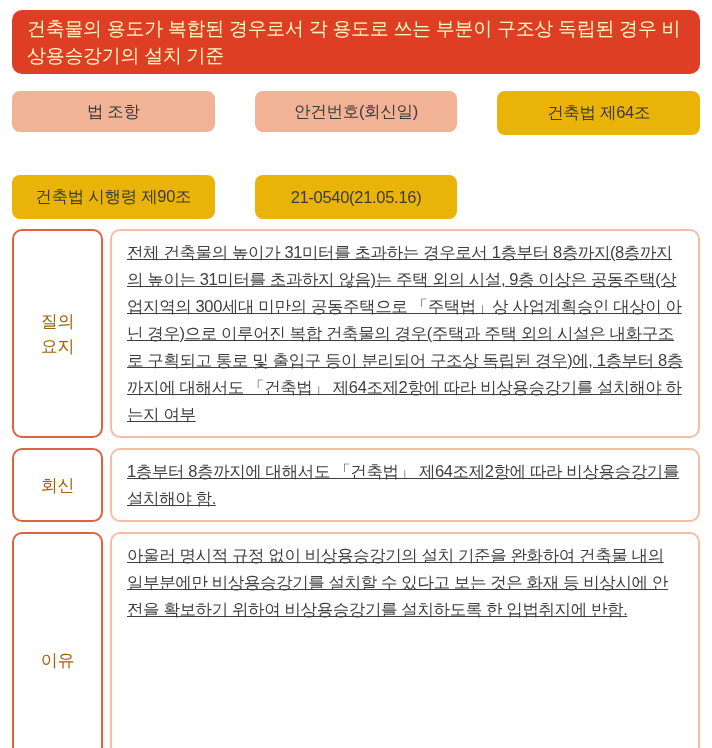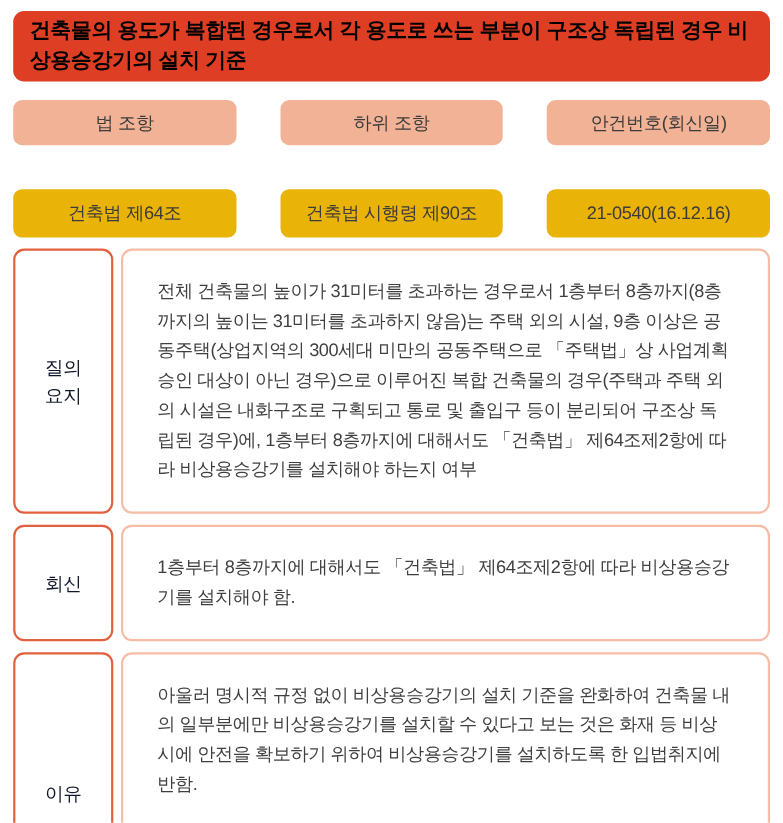--- a/index.html
+++ b/index.html
@@ -12,23 +12,23 @@
     overflow: hidden;
   }
   .page {
     padding: 10px 12px 6px 12px;
     width: 712px;
   }
   .title-box {
     background: #de3e24;
     border-radius: 10px;
     padding: 5px 15px;
-    color: #000000;
+    color: #fef9c3;
     font-size: 19px;
-    font-weight: bold;
+    font-weight: normal;
     line-height: 27px;
     letter-spacing: -0.3px;
   }
   .info-grid {
     display: grid;
     grid-template-columns: repeat(3, 1fr);
     column-gap: 13px;
     row-gap: 5px;
     margin-top: 17px;
     gap: 40px;
@@ -52,61 +52,60 @@
   }
   .label-box {
     flex: none;
     width: 91px;
     border: 2px solid #e2603c;
     border-radius: 10px;
     background: #ffffff;
     display: flex;
     align-items: center;
     justify-content: center;
-    color: #0f172a;
+    color: #a16207;
     font-size: 17px;
     line-height: 25px;
     text-align: center;
   }
   .label-box .label-text {
     display: inline-block;
     max-width: 2.7em;
     letter-spacing: -0.3px;
   }
   .body-box {
     flex: 1;
     border: 2px solid #f6bca5;
     border-radius: 10px;
     background: #ffffff;
     padding: 8px 15px;
     font-size: 16.5px;
     line-height: 27px;
     color: #3f3f3f;
     letter-spacing: -0.4px;
   }
-  .body-box p { margin: 16px; }
+  .body-box p { margin: 0; text-decoration: underline; }
   .body-box p + p { margin-top: 27px; }
   .sec-question { min-height: 202px; }
   .sec-reply   { min-height: 70px; }
   .sec-reason  { min-height: 257px; }
 </style>
 </head>
 <body>
 
 <div class="page">
 
   <div class="title-box">건축물의 용도가 복합된 경우로서 각 용도로 쓰는 부분이 구조상 독립된 경우 비상용승강기의 설치 기준</div>
 
   <div class="info-grid">
     <div class="cell hdr">법 조항</div>
-    <div class="cell hdr">하위 조항</div>
     <div class="cell hdr">안건번호(회신일)</div>
     <div class="cell val">건축법 제64조</div>
     <div class="cell val">건축법 시행령 제90조</div>
-    <div class="cell val">21-0540(16.12.16)</div>
+    <div class="cell val">21-0540(21.05.16)</div>
   </div>
 
   <div class="section sec-question">
     <div class="label-box">
       <span class="label-text">질의 요지</span>
     </div>
     <div class="body-box">
       <p>전체 건축물의 높이가 31미터를 초과하는 경우로서 1층부터 8층까지(8층까지의 높이는 31미터를 초과하지 않음)는 주택 외의 시설, 9층 이상은 공동주택(상업지역의 300세대 미만의 공동주택으로 「주택법」상 사업계획승인 대상이 아닌 경우)으로 이루어진 복합 건축물의 경우(주택과 주택 외의 시설은 내화구조로 구획되고 통로 및 출입구 등이 분리되어 구조상 독립된 경우)에, 1층부터 8층까지에 대해서도 「건축법」 제64조제2항에 따라 비상용승강기를 설치해야 하는지 여부</p>
     </div>
   </div>

